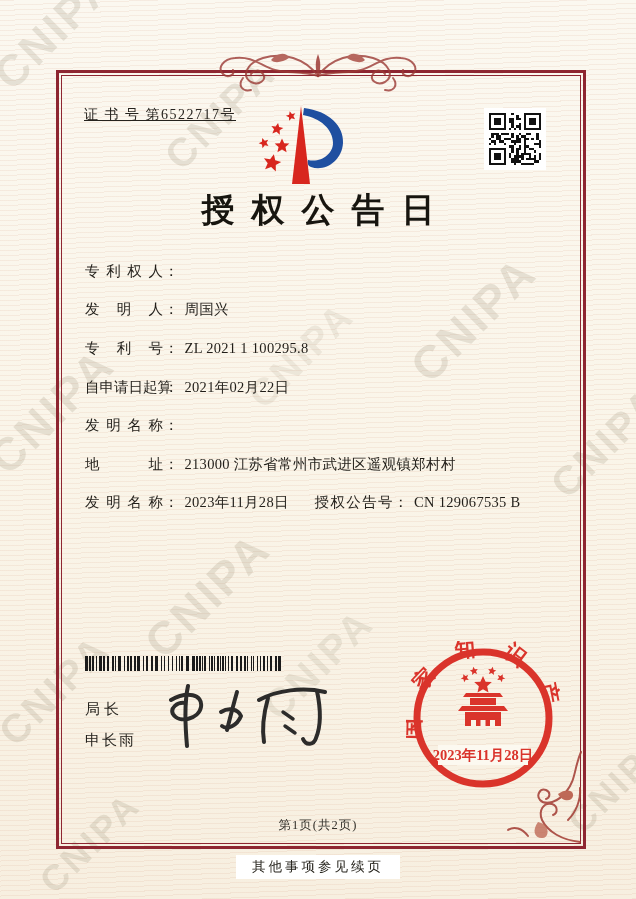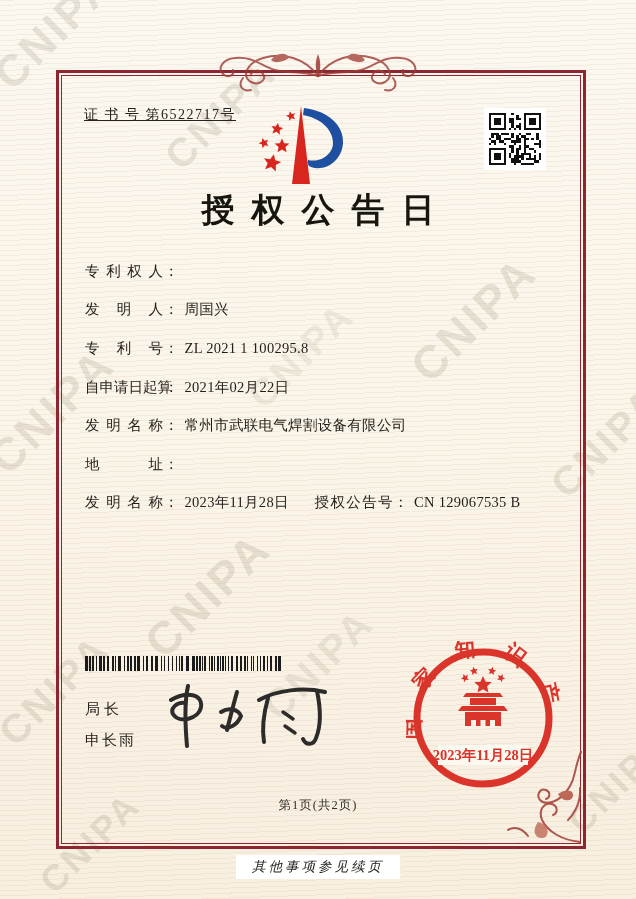--- a/index.html
+++ b/index.html
@@ -52,25 +52,25 @@
          line-height:21px;color:#26231c;text-align:justify;font-style:italic;}
   .paras p{text-indent:2em;margin-bottom:3px;}
   .barcode{position:absolute;z-index:4;left:85px;top:656px;width:196px;height:15px;display:flex;}
   .barcode span{flex:0 0 auto;height:100%;display:block;}
   .signoff-title{position:absolute;z-index:4;left:85px;top:700px;font-family:"Liberation Sans","DejaVu Sans",sans-serif;
                  font-size:15px;letter-spacing:4px;color:#221f1a;}
   .signoff-name{position:absolute;z-index:4;left:85px;top:731px;font-family:"Liberation Sans","DejaVu Sans",sans-serif;
                 font-size:15px;letter-spacing:2px;color:#221f1a;}
   .signature{position:absolute;z-index:4;left:155px;top:676px;}
   .seal{position:absolute;z-index:5;left:406px;top:641px;opacity:.93;}
-  .page-note{position:absolute;z-index:4;left:0;right:0;top:797px;text-align:center;
+  .page-note{position:absolute;z-index:4;left:0;right:0;top:817px;text-align:center;
              font-size:12.5px;letter-spacing:1px;color:#33302a;}
   .footer-note{position:absolute;z-index:4;left:0;right:0;top:855px;text-align:center;}
   .footer-note span{display:inline-block;background:#ffffff;padding:3px 16px;font-size:13.5px;
-                    letter-spacing:3px;font-style:italic;color:#26231c;}
+                    letter-spacing:3px;color:#26231c;}
 </style>
 </head>
 <body>
 
 <div class="page">
 
   <span class="wm wm1">CNIPA</span>
   <span class="wm wm2">CNIPA</span>
   <span class="wm wm3">CNIPA</span>
   <span class="wm wm4">CNIPA</span>
@@ -278,25 +278,25 @@
       <span class="fvalue">ZL 2021 1 100295.8</span>
     </div>
     <div class="frow">
       <span class="flabel">自申请日起算</span>
         <span class="fcolon">：</span>
       <span class="fvalue">2021年02月22日</span>
     </div>
     <div class="frow">
       <span class="flabel">发明名称</span>
         <span class="fcolon">：</span>
-      <span class="fvalue">常州市武联电气焊割设备有限公司</span>
     </div>
     <div class="frow">
       <span class="flabel">地址</span>
         <span class="fcolon">：</span>
+      <span class="fvalue">213000 江苏省常州市武进区遥观镇郑村村</span>
     </div>
     <div class="frow">
       <span class="flabel">发明名称</span>
         <span class="fcolon">：</span>
       <span class="fvalue fv-date">2023年11月28日</span>
       <span class="flabel">授权公告号</span>
         <span class="fcolon">：</span>
       <span class="fvalue">CN 129067535 B</span>
     </div>
   </div>

